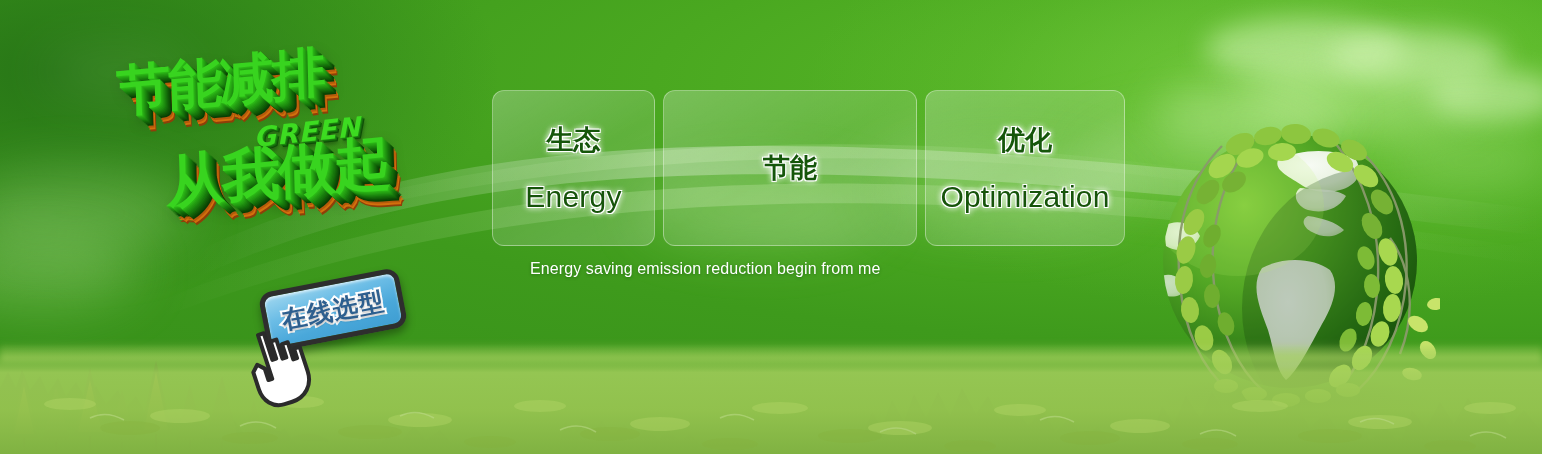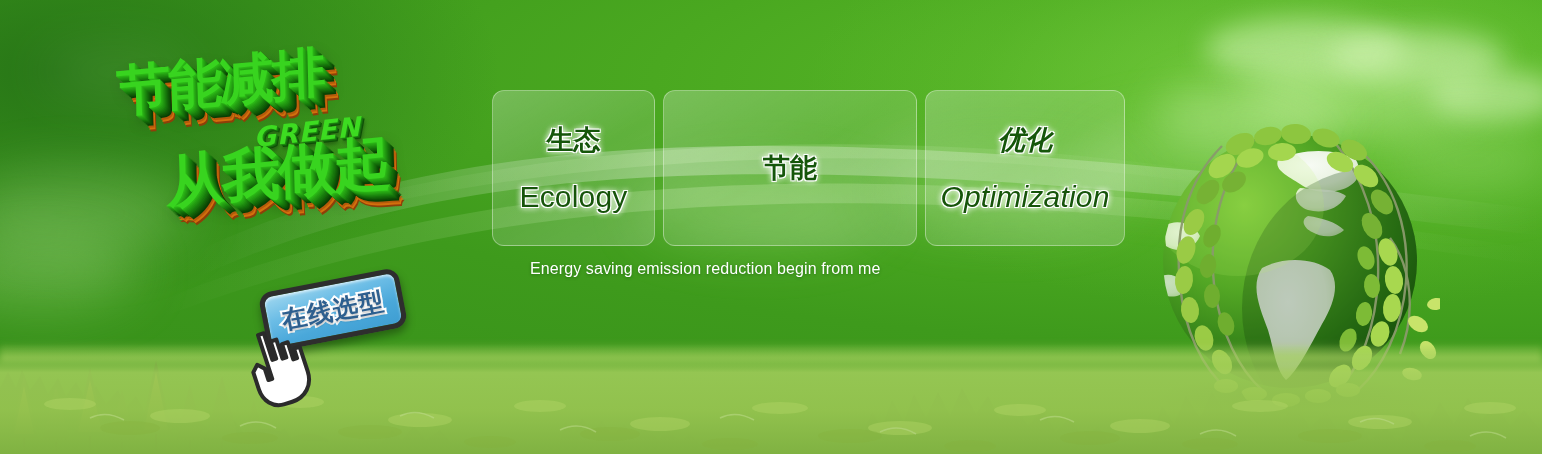--- a/index.html
+++ b/index.html
@@ -81,21 +81,21 @@
   
   .cards{position:absolute;left:492px;top:90px;display:flex;gap:8px;}
   .card{
     width:163px;height:156px;border-radius:12px;
     background:linear-gradient(150deg, rgba(255,255,255,.26) 0%, rgba(255,255,255,.13) 48%, rgba(255,255,255,.20) 100%);
     border:1px solid rgba(255,255,255,.34);
     display:flex;flex-direction:column;align-items:center;justify-content:center;
     gap:22px;
   }
   .card.wide{width:254px;}
-  .card.opt{width:200px;font-style:italic;}
+  .card.opt{width:200px;}
   .card-cn{font-family:"DejaVu Sans","Liberation Sans",sans-serif;
     font-size:27px;font-weight:bold;color:#15560a;
     text-shadow:0 0 6px #fff,0 0 6px #fff,1px 1px 0 #fff,-1px -1px 0 #fff,1px -1px 0 #fff,-1px 1px 0 #fff;}
   .card-en{font-family:"Liberation Sans","DejaVu Sans",sans-serif;
     font-size:30px;color:#16540a;letter-spacing:.2px;
     text-shadow:0 0 6px #fff,0 0 6px #fff,1px 1px 0 #fff,-1px -1px 0 #fff,1px -1px 0 #fff,-1px 1px 0 #fff;}
 
   .tagline{position:absolute;left:530px;top:260px;
     font-size:16px;color:#ffffff;letter-spacing:.1px;
     text-shadow:0 1px 3px rgba(0,60,0,.4);}
@@ -149,21 +149,21 @@
   <div class="headline">
     <div class="hl-line hl-line-1">节能减排</div>
     <div class="hl-green">GREEN</div>
     <div class="hl-line hl-line-2">从我做起</div>
   </div>
 
   <div class="cards">
 
     <div class="card">
       <div class="card-cn">生态</div>
-      <div class="card-en">Ecology</div>
+      <div class="card-en">Energy</div>
     </div>
 
     <div class="card wide">
       <div class="card-cn">节能</div>
     </div>
 
     <div class="card opt">
       <div class="card-cn">优化</div>
       <div class="card-en">Optimization</div>
     </div>

